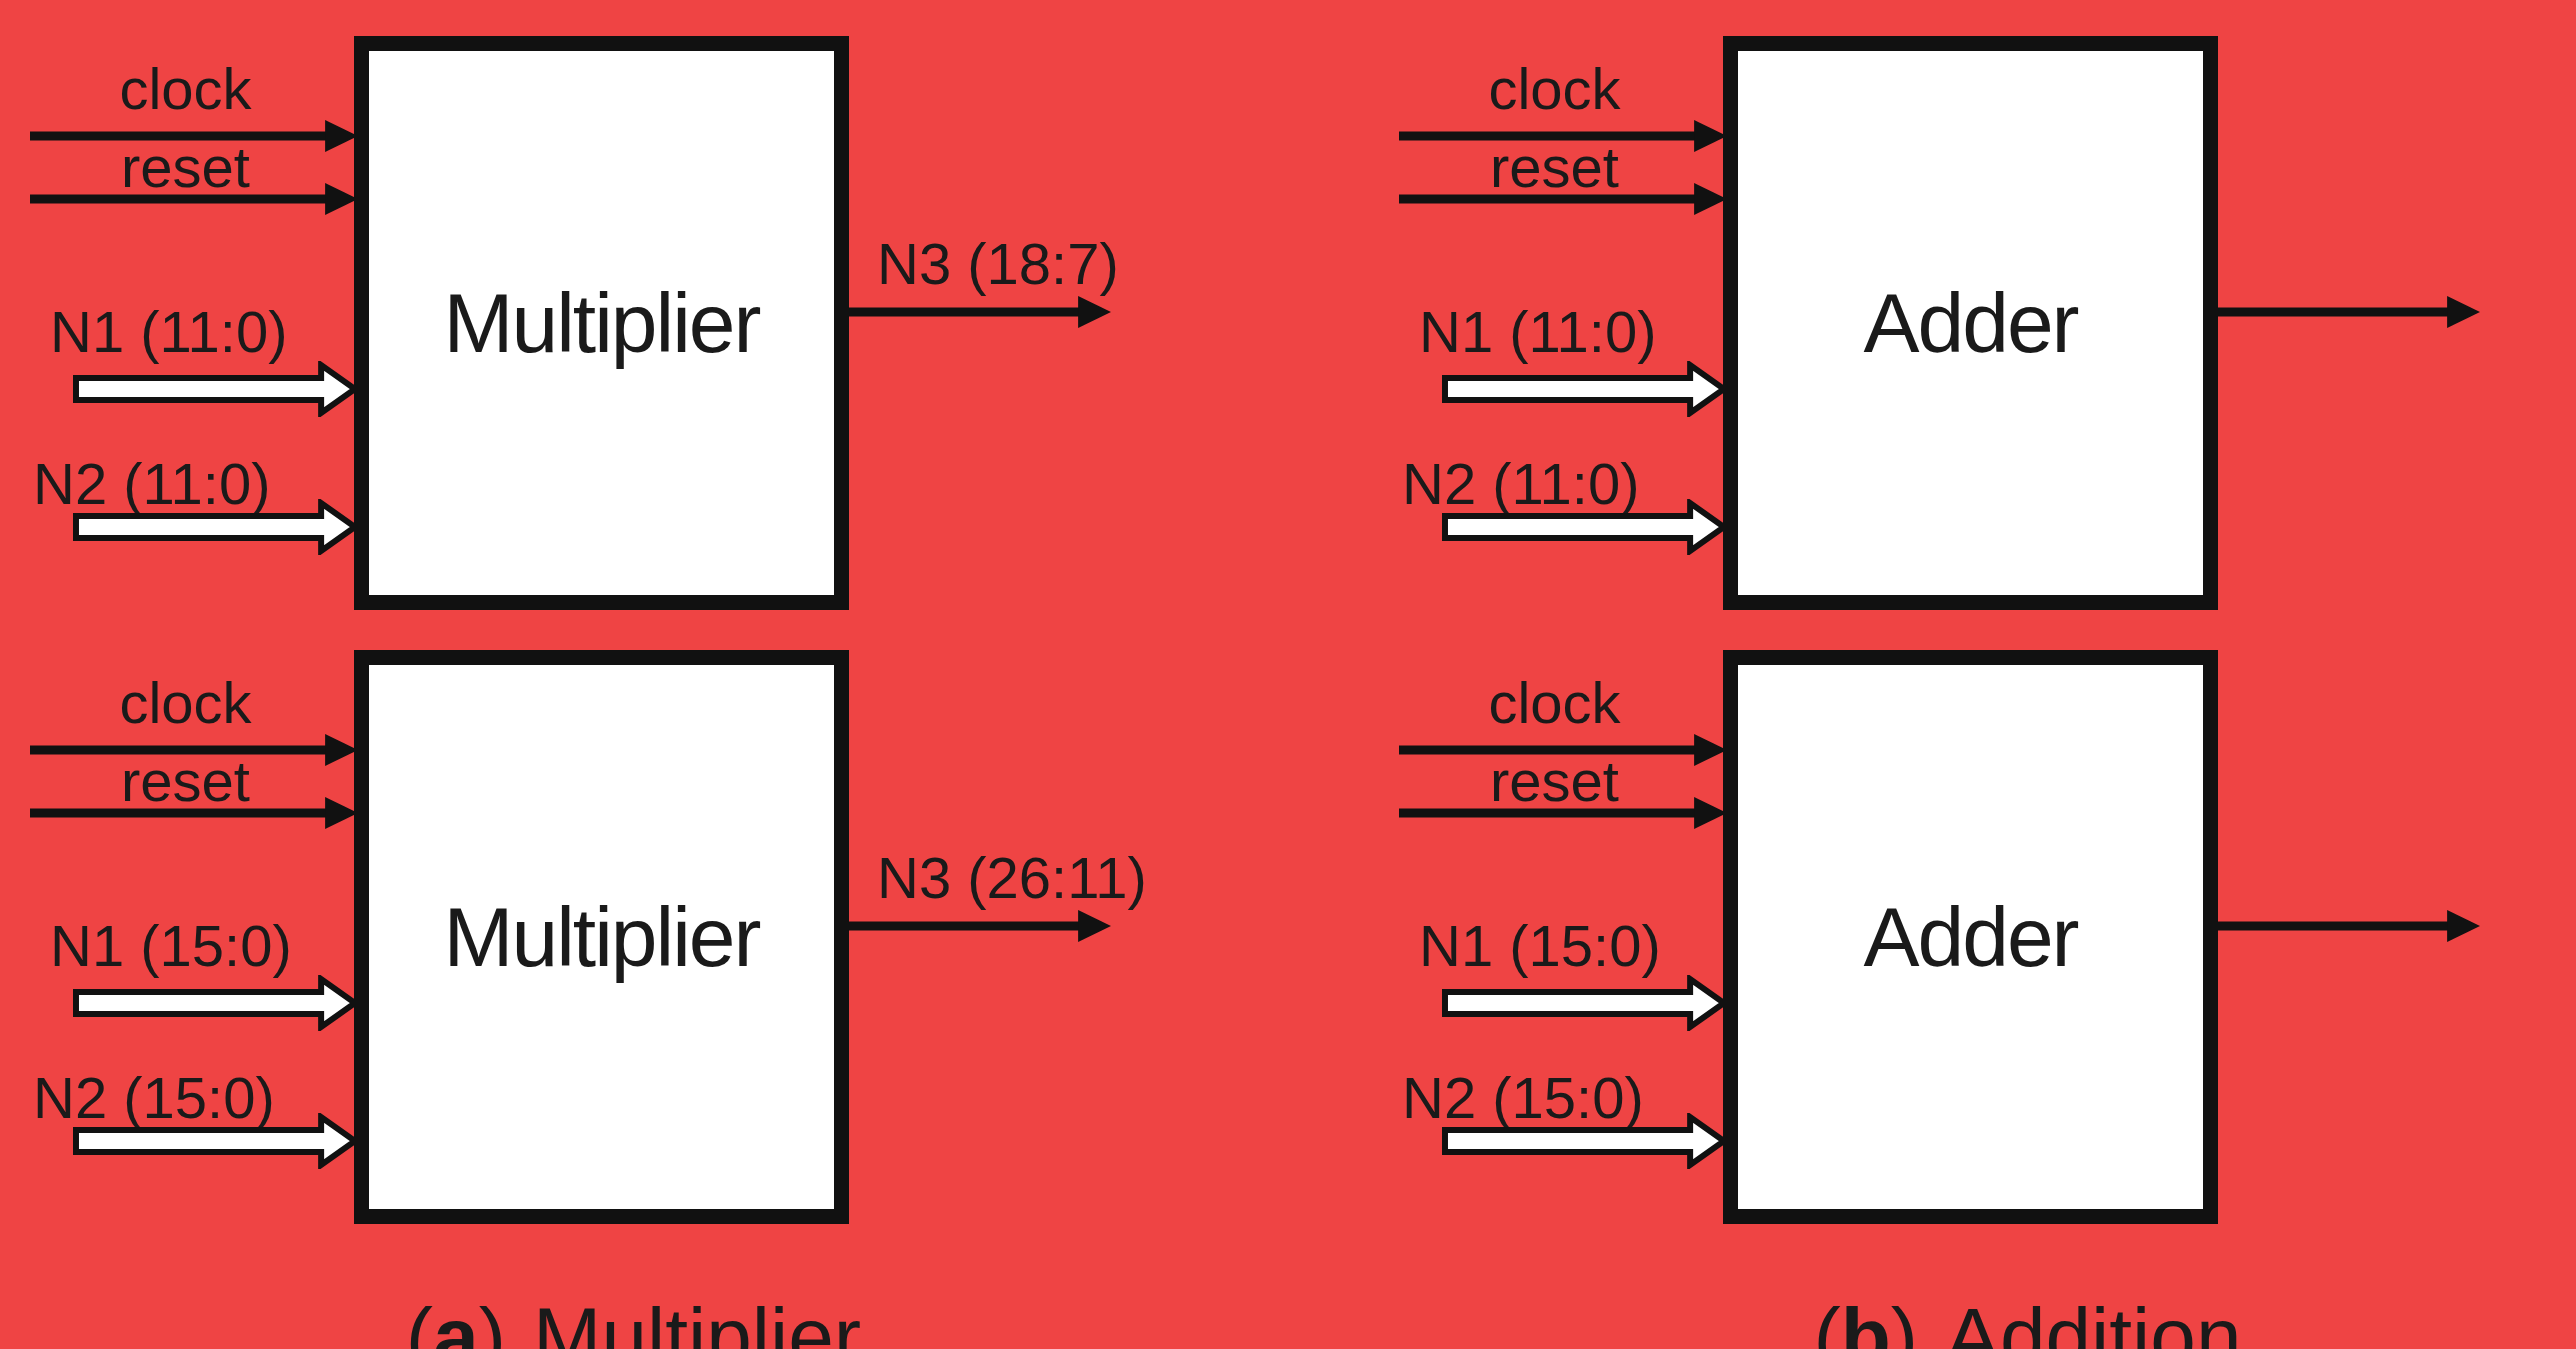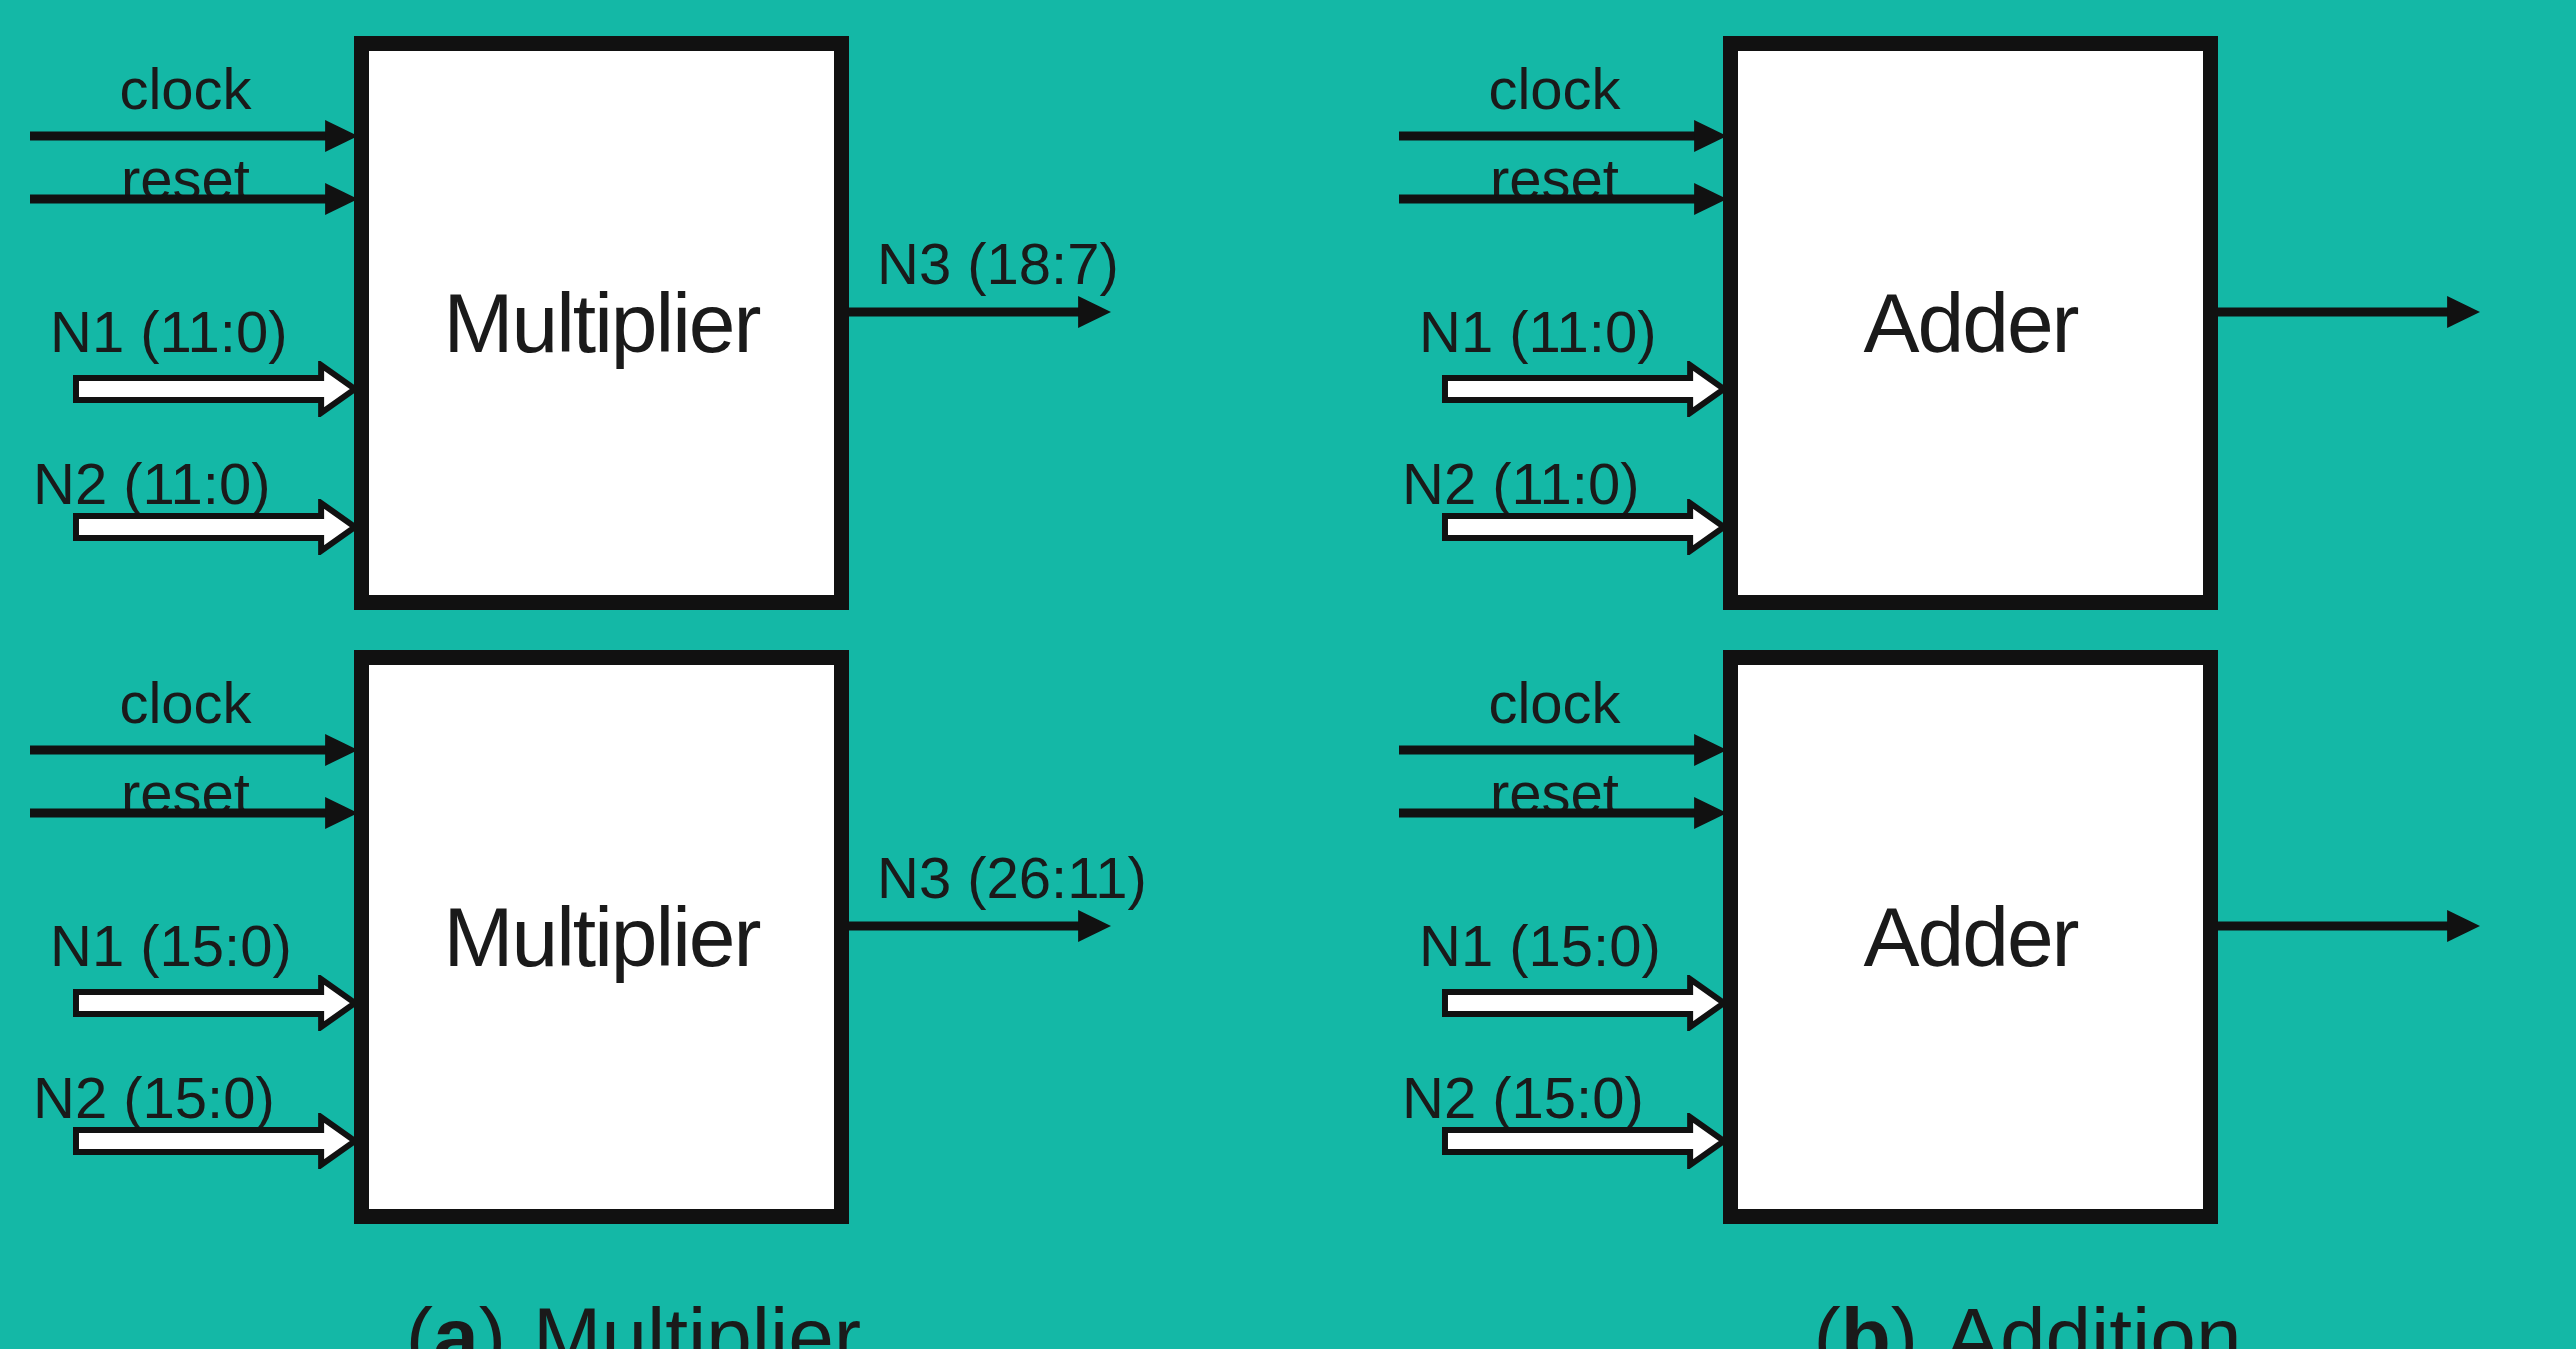--- a/index.html
+++ b/index.html
@@ -2,21 +2,21 @@
 <html><head>
 <meta charset="utf-8">
 <style>
   html, body { margin: 0; padding: 0; }
   body { background: #ffffff; }
 
   .page {
     position: relative;
     width: 2576px;
     height: 1349px;
-    background: #14b8a6;
+    background: #ef4444;
     overflow: hidden;
     font-family: "Liberation Sans", sans-serif;
     color: #111111;
   }
 
   
   .block {
     position: absolute;
     width: 1237px;
     height: 598px;
@@ -50,21 +50,21 @@
   
   .lbl {
     position: absolute;
     font-size: 58px;
     line-height: 62px;
     color: #1a1a1a;
     white-space: nowrap;
   }
   .lbl.ctr { left: 30px; width: 311px; text-align: center; }
   .lbl.clock { top: 22px; }
-  .lbl.reset { top: 112px; }
+  .lbl.reset { top: 100px; }
   .lbl.n1 { left: 50px; top: 265px; }
   .lbl.n2 { left: 33px; top: 417px; }
   .lbl.out { left: 877px; top: 181px; margin-top: 16px; }
 
   
   svg.thin { position: absolute; display: block; }
   svg.a-clock { left: 30px; top: 82px;  width: 328px; height: 36px; }
   svg.a-reset { left: 30px; top: 145px; width: 328px; height: 36px; }
   svg.a-out   { left: 847px; top: 258px; width: 264px; height: 36px; }
 

